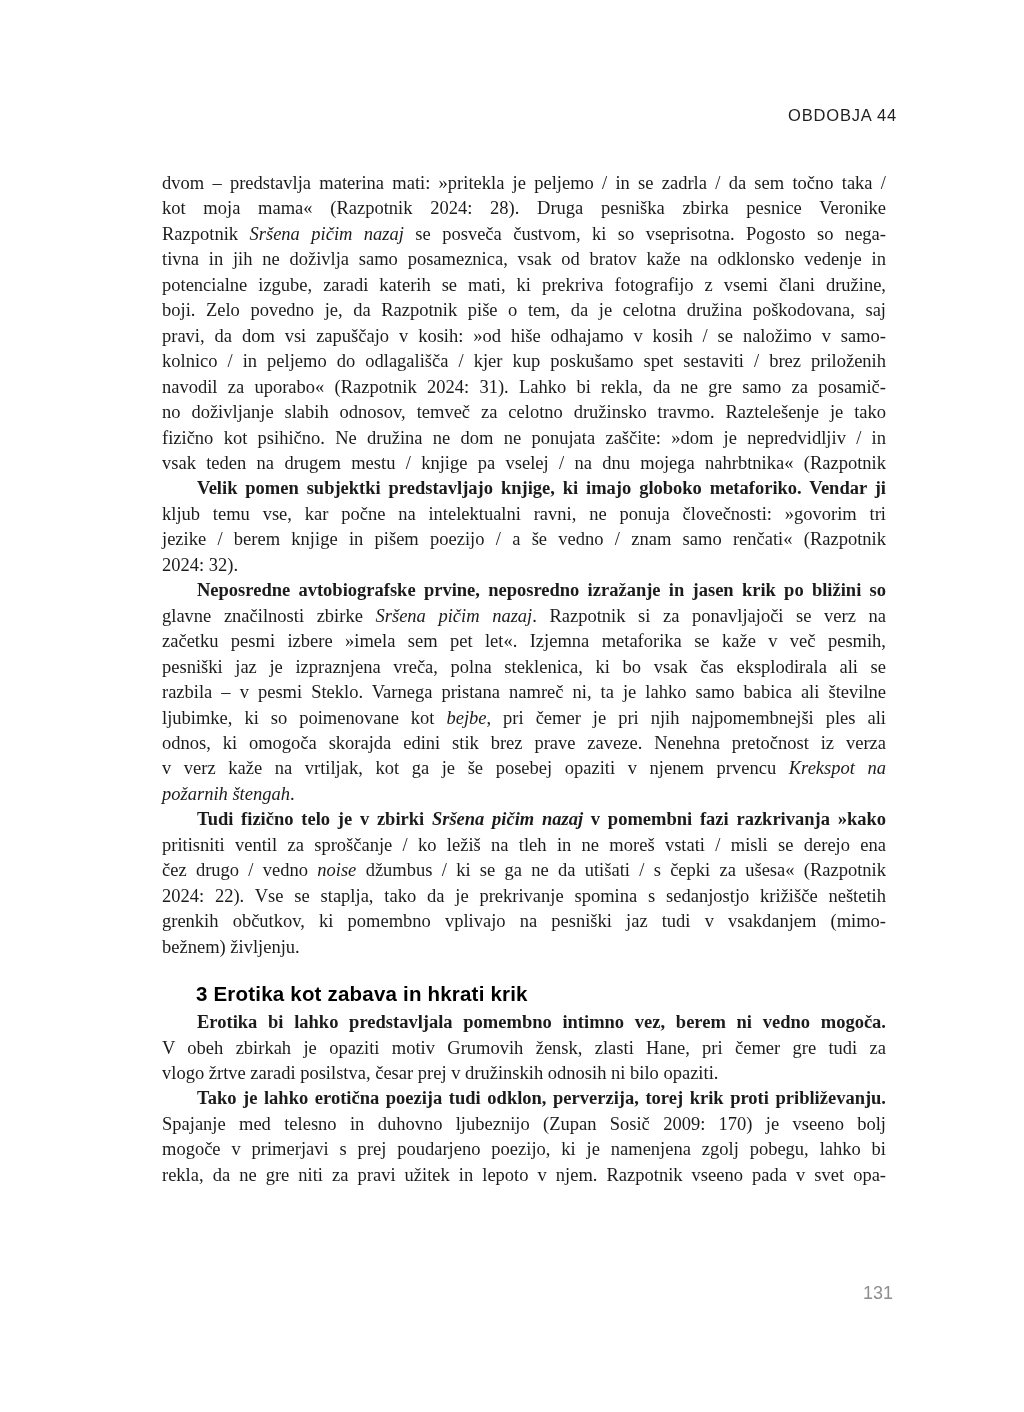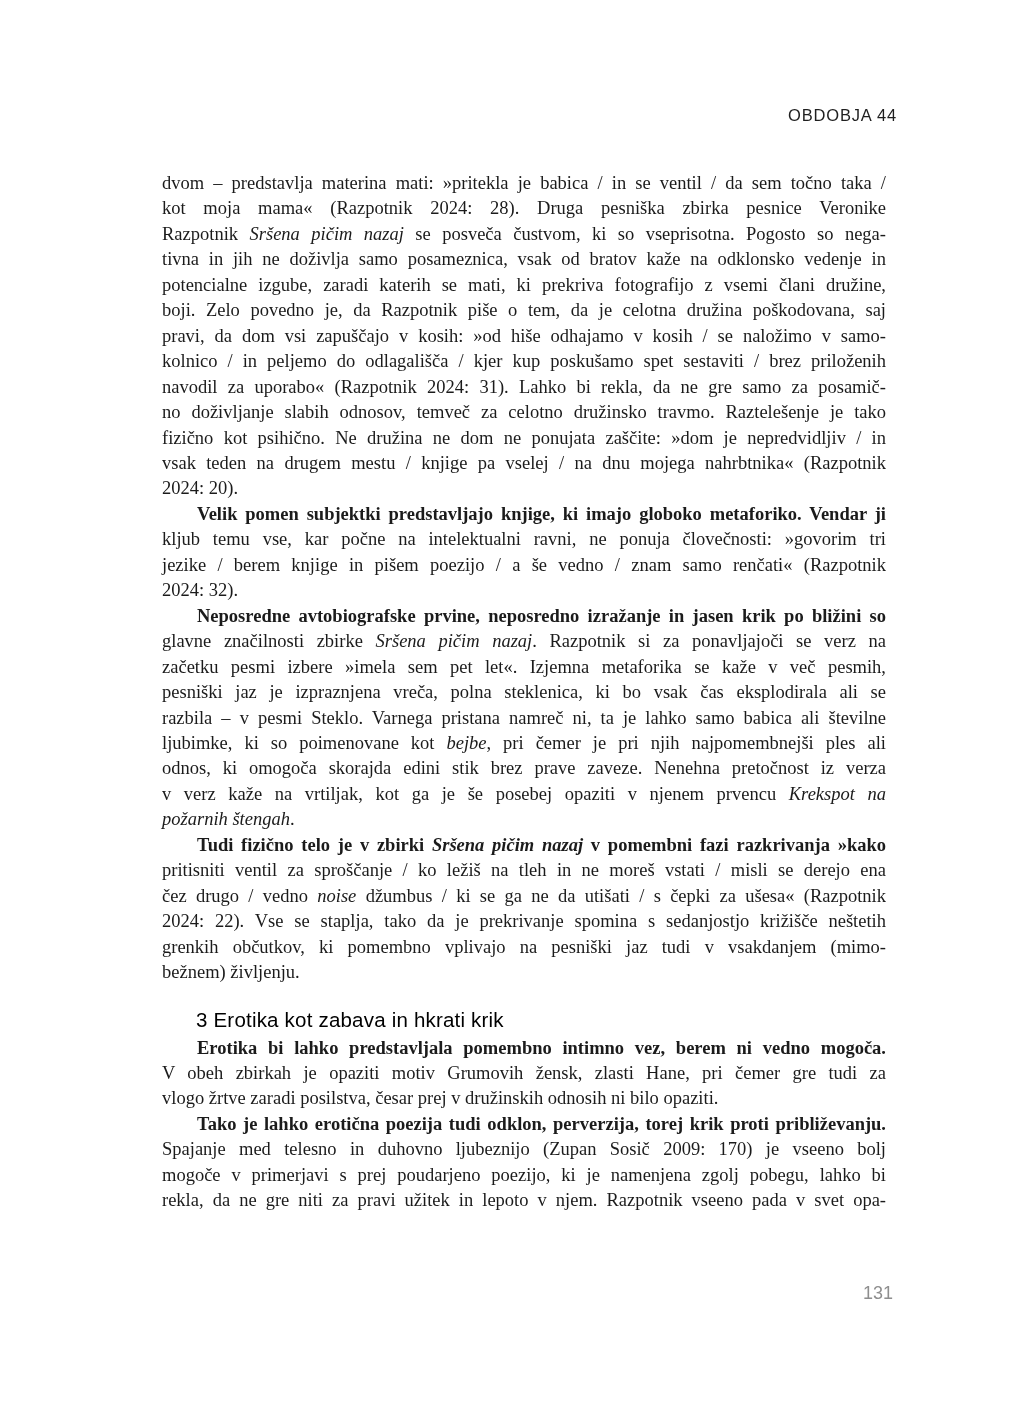--- a/index.html
+++ b/index.html
@@ -32,21 +32,21 @@
   .paragraph { margin: 0; }
   .line {
     text-align: justify;
     text-align-last: justify;
   }
   .line.last { text-align-last: left; }
   .line.indent { text-indent: 35px; font-weight: bold; }
   .it { font-style: italic; }
   .section-heading {
     font-family: "Liberation Sans", sans-serif;
-    font-weight: 400;
+    font-weight: 700;
     font-size: 20.5px;
     line-height: 27px;
     letter-spacing: 0.2px;
     color: #000000;
     margin: 20px 0 3px 34px;
   }
   .page-number {
     position: absolute;
     top: 1283px;
     right: 131px;
@@ -56,33 +56,32 @@
   }
 </style>
 </head>
 <body>
 
 <div class="page">
   <div class="running-header">OBDOBJA 44</div>
 
   <div class="text-block">
       <div class="paragraph">
-        <div class="line"><span>dvom – predstavlja materina mati: »pritekla je babica / in se ventil / da sem točno taka /</span></div>
+        <div class="line"><span>dvom – predstavlja materina mati: »pritekla je peljemo / in se zadrla / da sem točno taka /</span></div>
         <div class="line"><span>kot moja mama« (Razpotnik 2024: 28). Druga pesniška zbirka pesnice Veronike</span></div>
         <div class="line"><span>Razpotnik </span><span class="it">Sršena pičim nazaj</span><span> se posveča čustvom, ki so vseprisotna. Pogosto so nega-</span></div>
         <div class="line"><span>tivna in jih ne doživlja samo posameznica, vsak od bratov kaže na odklonsko vedenje in</span></div>
         <div class="line"><span>potencialne izgube, zaradi katerih se mati, ki prekriva fotografijo z vsemi člani družine,</span></div>
         <div class="line"><span>boji. Zelo povedno je, da Razpotnik piše o tem, da je celotna družina poškodovana, saj</span></div>
         <div class="line"><span>pravi, da dom vsi zapuščajo v kosih: »od hiše odhajamo v kosih / se naložimo v samo-</span></div>
         <div class="line"><span>kolnico / in peljemo do odlagališča / kjer kup poskušamo spet sestaviti / brez priloženih</span></div>
         <div class="line"><span>navodil za uporabo« (Razpotnik 2024: 31). Lahko bi rekla, da ne gre samo za posamič-</span></div>
         <div class="line"><span>no doživljanje slabih odnosov, temveč za celotno družinsko travmo. Raztelešenje je tako</span></div>
         <div class="line"><span>fizično kot psihično. Ne družina ne dom ne ponujata zaščite: »dom je nepredvidljiv / in</span></div>
         <div class="line"><span>vsak teden na drugem mestu / knjige pa vselej / na dnu mojega nahrbtnika« (Razpotnik</span></div>
-        <div class="line last"><span>2024: 20).</span></div>
       </div>
       <div class="paragraph">
         <div class="line indent"><span>Velik pomen subjektki predstavljajo knjige, ki imajo globoko metaforiko. Vendar ji</span></div>
         <div class="line"><span>kljub temu vse, kar počne na intelektualni ravni, ne ponuja človečnosti: »govorim tri</span></div>
         <div class="line"><span>jezike / berem knjige in pišem poezijo / a še vedno / znam samo renčati« (Razpotnik</span></div>
         <div class="line last"><span>2024: 32).</span></div>
       </div>
       <div class="paragraph">
         <div class="line indent"><span>Neposredne avtobiografske prvine, neposredno izražanje in jasen krik po bližini so</span></div>
         <div class="line"><span>glavne značilnosti zbirke </span><span class="it">Sršena pičim nazaj</span><span>. Razpotnik si za ponavljajoči se verz na</span></div>

